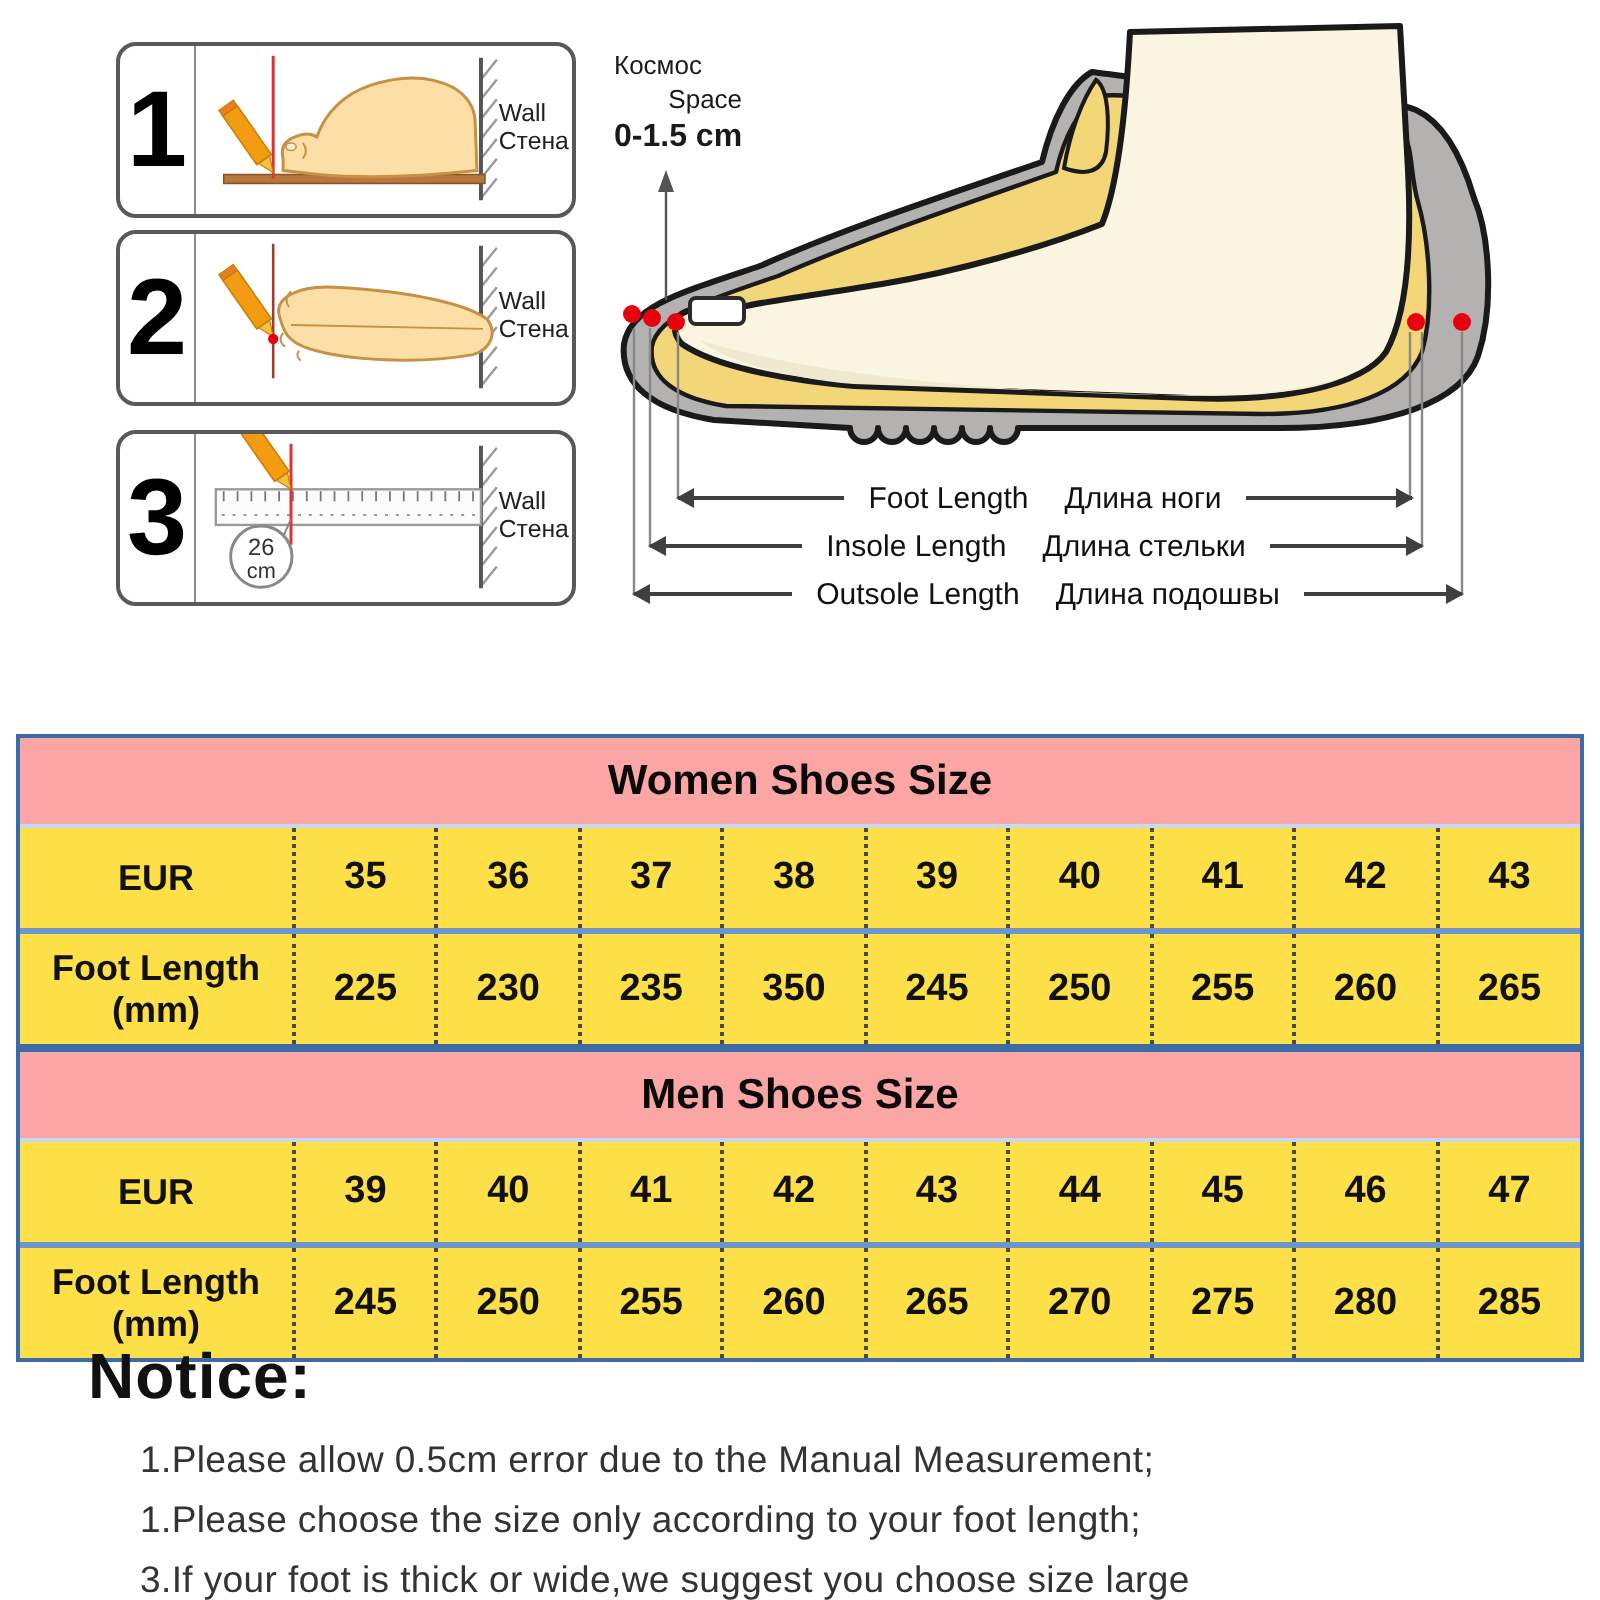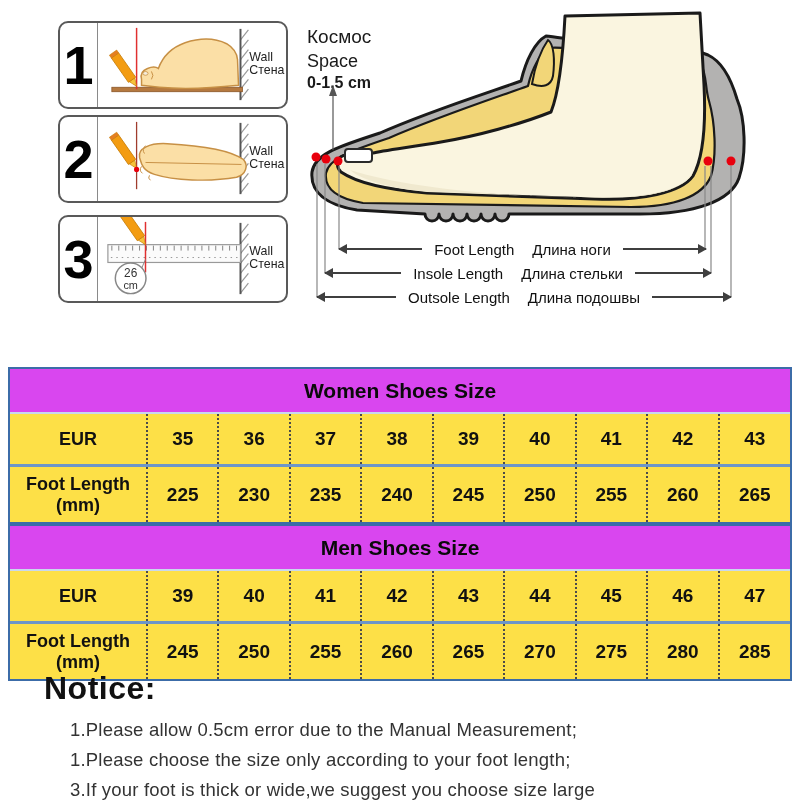--- a/index.html
+++ b/index.html
@@ -10,22 +10,22 @@
   .panel{position:absolute;left:58px;width:230px;height:88px;border:2px solid #595959;
          border-radius:10px;background:#fff;display:flex;box-sizing:border-box;}
   #panel-1{top:21px;} #panel-2{top:115px;} #panel-3{top:215px;}
   .panel-num{width:37px;border-right:1.5px solid #8a8a8a;display:flex;align-items:center;
              justify-content:center;font-size:54px;font-weight:900;color:#000;line-height:1;}
   .panel-art{flex:1;position:relative;}
   .panel-art svg{position:absolute;inset:0;width:100%;height:100%;}
 
   
   .space-note{position:absolute;left:307px;top:25px;color:#1a1a1a;line-height:1.3;}
-  .sn-ru{font-size:19px;display:block;}
-  .sn-en{font-size:18px;display:block;}
+  .sn-ru{font-size:13px;display:block;}
+  .sn-en{font-size:13px;display:block;text-align:right;}
   .sn-val{font-size:16px;display:block;font-weight:bold;}
 
   
   #shoe-svg{position:absolute;left:295px;top:0;width:480px;height:310px;}
 
   
   .mrow{position:absolute;display:flex;align-items:center;height:16px;font-size:15px;color:#111;}
   #mrow-0{left:339px;top:241px;width:367px;}
   #mrow-1{left:325px;top:265px;width:386px;}
   #mrow-2{left:317px;top:289px;width:414px;}
@@ -34,21 +34,21 @@
       border-top:5px solid transparent;border-bottom:5px solid transparent;border-right:9px solid #3f3f3f;}
   .mline.r::after{content:"";position:absolute;right:-1px;top:-4.2px;width:0;height:0;
       border-top:5px solid transparent;border-bottom:5px solid transparent;border-left:9px solid #3f3f3f;}
   .mlabel-en{margin:0 9px 0 12px;white-space:nowrap;}
   .mlabel-ru{margin:0 12px 0 9px;white-space:nowrap;}
 
   
   .size-table{position:absolute;left:8px;width:784px;box-sizing:border-box;
               border:2px solid #3c6ca8;background:#fff;}
   #women-table{top:367px;} #men-table{top:524px;}
-  .st-header{height:43px;background:#d946ef;display:flex;align-items:center;justify-content:center;
+  .st-header{height:43px;background:#fca5a5;display:flex;align-items:center;justify-content:center;
              font-size:21px;font-weight:bold;color:#0a0a0a;border-bottom:2px solid #c9d8ec;}
   .st-table{width:100%;border-collapse:collapse;table-layout:fixed;}
   .st-table th,.st-table td{text-align:center;vertical-align:middle;font-weight:bold;color:#111;
              border-left:2px dotted #4a4a4a;padding:4px;font-size:19px;background:#fde047;}
   .st-table th.row-label{width:128px;border-left:none;font-size:18px;white-space:pre-line;line-height:1.15;}
   .st-table tr:first-child th,.st-table tr:first-child td{height:42px;}
   .st-table tr:last-child th,.st-table tr:last-child td{height:47px;}
   .st-table tr + tr th,.st-table tr + tr td{border-top:3px solid #6d96c8;}
 
   
@@ -230,21 +230,21 @@
             <td>41</td>
             <td>42</td>
             <td>43</td>
           </tr>
           <tr>
             <th class="row-label">Foot Length
 (mm)</th>
             <td>225</td>
             <td>230</td>
             <td>235</td>
-            <td>240</td>
+            <td>350</td>
             <td>245</td>
             <td>250</td>
             <td>255</td>
             <td>260</td>
             <td>265</td>
           </tr>
         </tbody>
     </table>
   </div>
 

